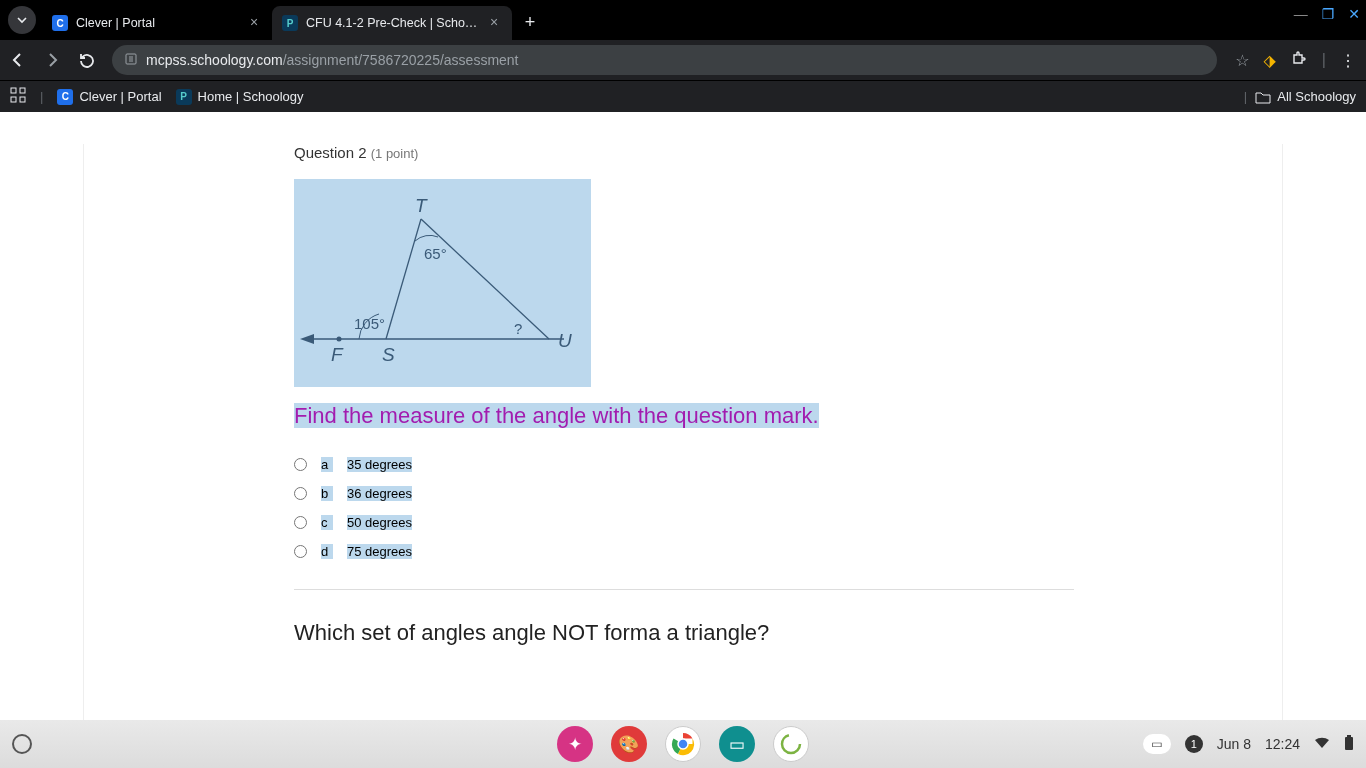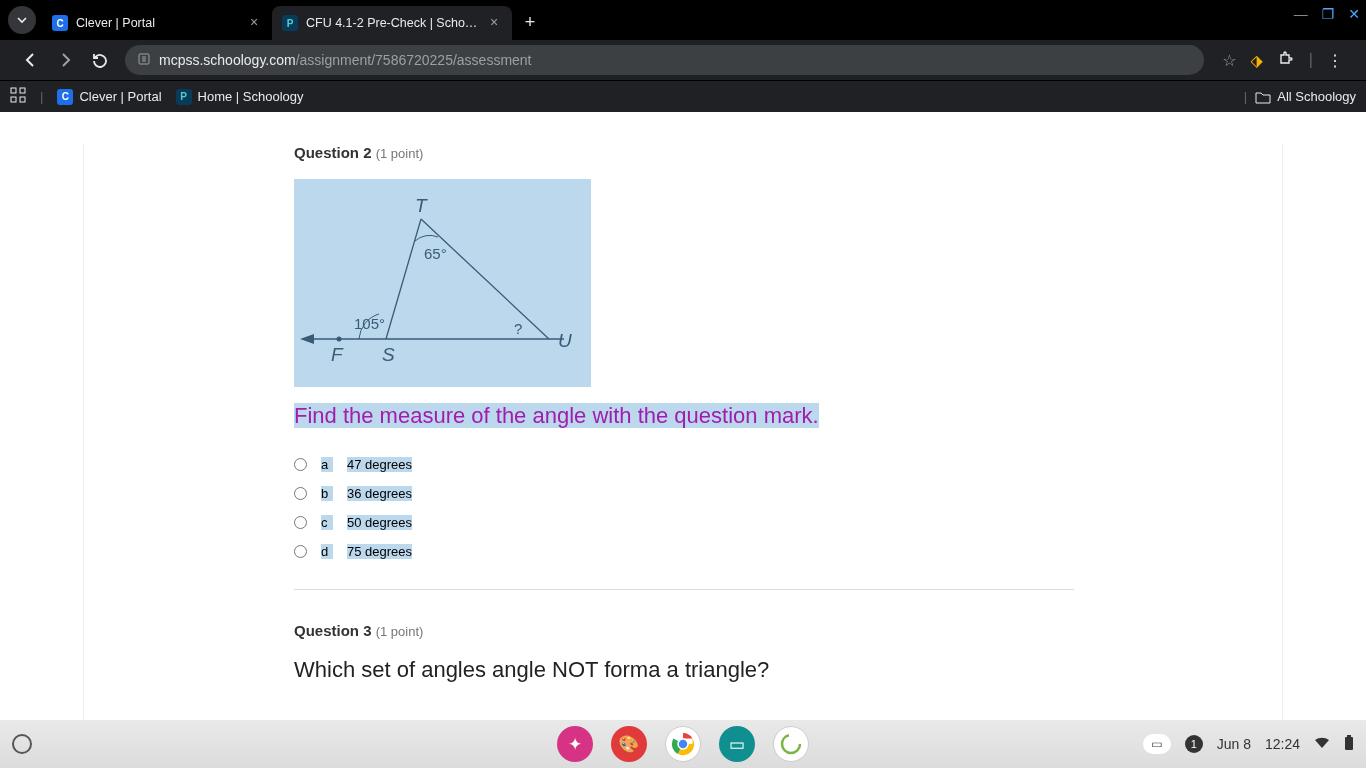--- a/index.html
+++ b/index.html
@@ -12,21 +12,21 @@
 .tab.inactive { background:#000; }
 .tab.active { background:#202124; }
 .tab .favicon { width:16px; height:16px; margin-right:8px; display:flex; align-items:center; justify-content:center; border-radius:3px; font-size:10px; font-weight:bold; }
 .tab .title { flex:1; overflow:hidden; white-space:nowrap; text-overflow:ellipsis; }
 .tab .close { width:16px; height:16px; margin-left:6px; color:#9aa0a6; font-size:14px; line-height:14px; text-align:center; }
 .newtab { width:28px; height:28px; color:#e8eaed; font-size:18px; display:flex; align-items:center; justify-content:center; margin-left:4px; margin-bottom:4px; }
 .win-controls { position:absolute; right:6px; top:6px; display:flex; gap:14px; }
 .win-controls span { color:#4aa8ff; font-size:14px; }
 .win-controls .min { color:#888; }
 
-.toolbar { height:40px; background:#202124; display:flex; align-items:center; padding:0 17px; gap:6px; }
+.toolbar { height:40px; background:#202124; display:flex; align-items:center; padding:0 4px; gap:6px; }
 .nav-btn { width:28px; height:28px; color:#9aa0a6; display:flex; align-items:center; justify-content:center; font-size:18px; }
 .nav-btn.enabled { color:#e8eaed; }
 .omnibox { flex:1; height:30px; background:#3c4043; border-radius:15px; display:flex; align-items:center; padding:0 12px; margin:0 6px; }
 .omnibox .site-icon { color:#9aa0a6; font-size:13px; margin-right:8px; }
 .omnibox .url { color:#e8eaed; font-size:14px; }
 .omnibox .url .path { color:#9aa0a6; }
 .toolbar-right { display:flex; align-items:center; gap:14px; padding:0 6px; }
 .toolbar-right .icon { color:#e8eaed; font-size:16px; }
 
 .bookbar { height:32px; background:#202124; border-top:1px solid #000; display:flex; align-items:center; padding:0 10px; gap:14px; color:#e8eaed; font-size:13px; }
@@ -37,21 +37,21 @@
 .bookbar .right { margin-left:auto; display:flex; align-items:center; gap:8px; }
 
 
 .viewport { height:608px; background:#fff; position:relative; overflow:hidden; }
 .page-scroll { position:absolute; left:0; right:0; top:0; bottom:0; background:#fff; }
 .content-col { width:1200px; margin:0 auto; border-left:1px solid #eee; border-right:1px solid #eee; height:100%; padding:0 0 0 0; background:#fff; position:relative; }
 .inner { margin-left:210px; width:780px; }
 hr.qdiv { border:none; border-top:1px solid #ddd; margin:30px 0; }
 
 .qheader { font-size:15px; color:#333; margin:32px 0 18px 0; }
-.qheader b { font-weight:bold; }
+.qheader b { font-weight:normal; }
 .qheader .pts { font-size:13px; color:#777; }
 
 .figure { width:297px; height:208px; background:#bcd8ed; position:relative; }
 .figure svg { position:absolute; left:0; top:0; }
 
 .prompt { font-size:22px; color:#a21caf; margin-top:16px; display:inline; }
 .hl { background:#bcd8ed; }
 
 .choices { margin-top:28px; }
 .choice { display:flex; align-items:center; gap:14px; margin-bottom:14px; font-size:13px; }
@@ -209,44 +209,41 @@
     </div>
 
     <div style="margin-top:16px">
       <span class="prompt hl">Find the measure of the angle with the question mark.</span>
     </div>
 
     <div class="choices">
       <label class="choice">
         <input type="radio" name="q2" style="">
         <span class="letter hl">a</span>
-        <span class="ctext hl">47 degrees</span>
+        <span class="ctext hl">35 degrees</span>
       </label>
       <label class="choice">
         <input type="radio" name="q2" style="">
         <span class="letter hl">b</span>
         <span class="ctext hl">36 degrees</span>
       </label>
       <label class="choice">
         <input type="radio" name="q2" style="">
         <span class="letter hl">c</span>
         <span class="ctext hl">50 degrees</span>
       </label>
       <label class="choice">
         <input type="radio" name="q2" style="">
         <span class="letter hl">d</span>
         <span class="ctext hl">75 degrees</span>
       </label>
     </div>
 
     <hr class="qdiv">
 
-    <div class="qheader">
-      <b>Question 3</b> <span class="pts">(1 point)</span>
-    </div>
 
     <div class="q3prompt">Which set of angles angle NOT forma a triangle?</div>
 
    </div>
   </div>
  </div>
 </div>
 
 <div class="shelf">
   <div class="launcher"></div>

